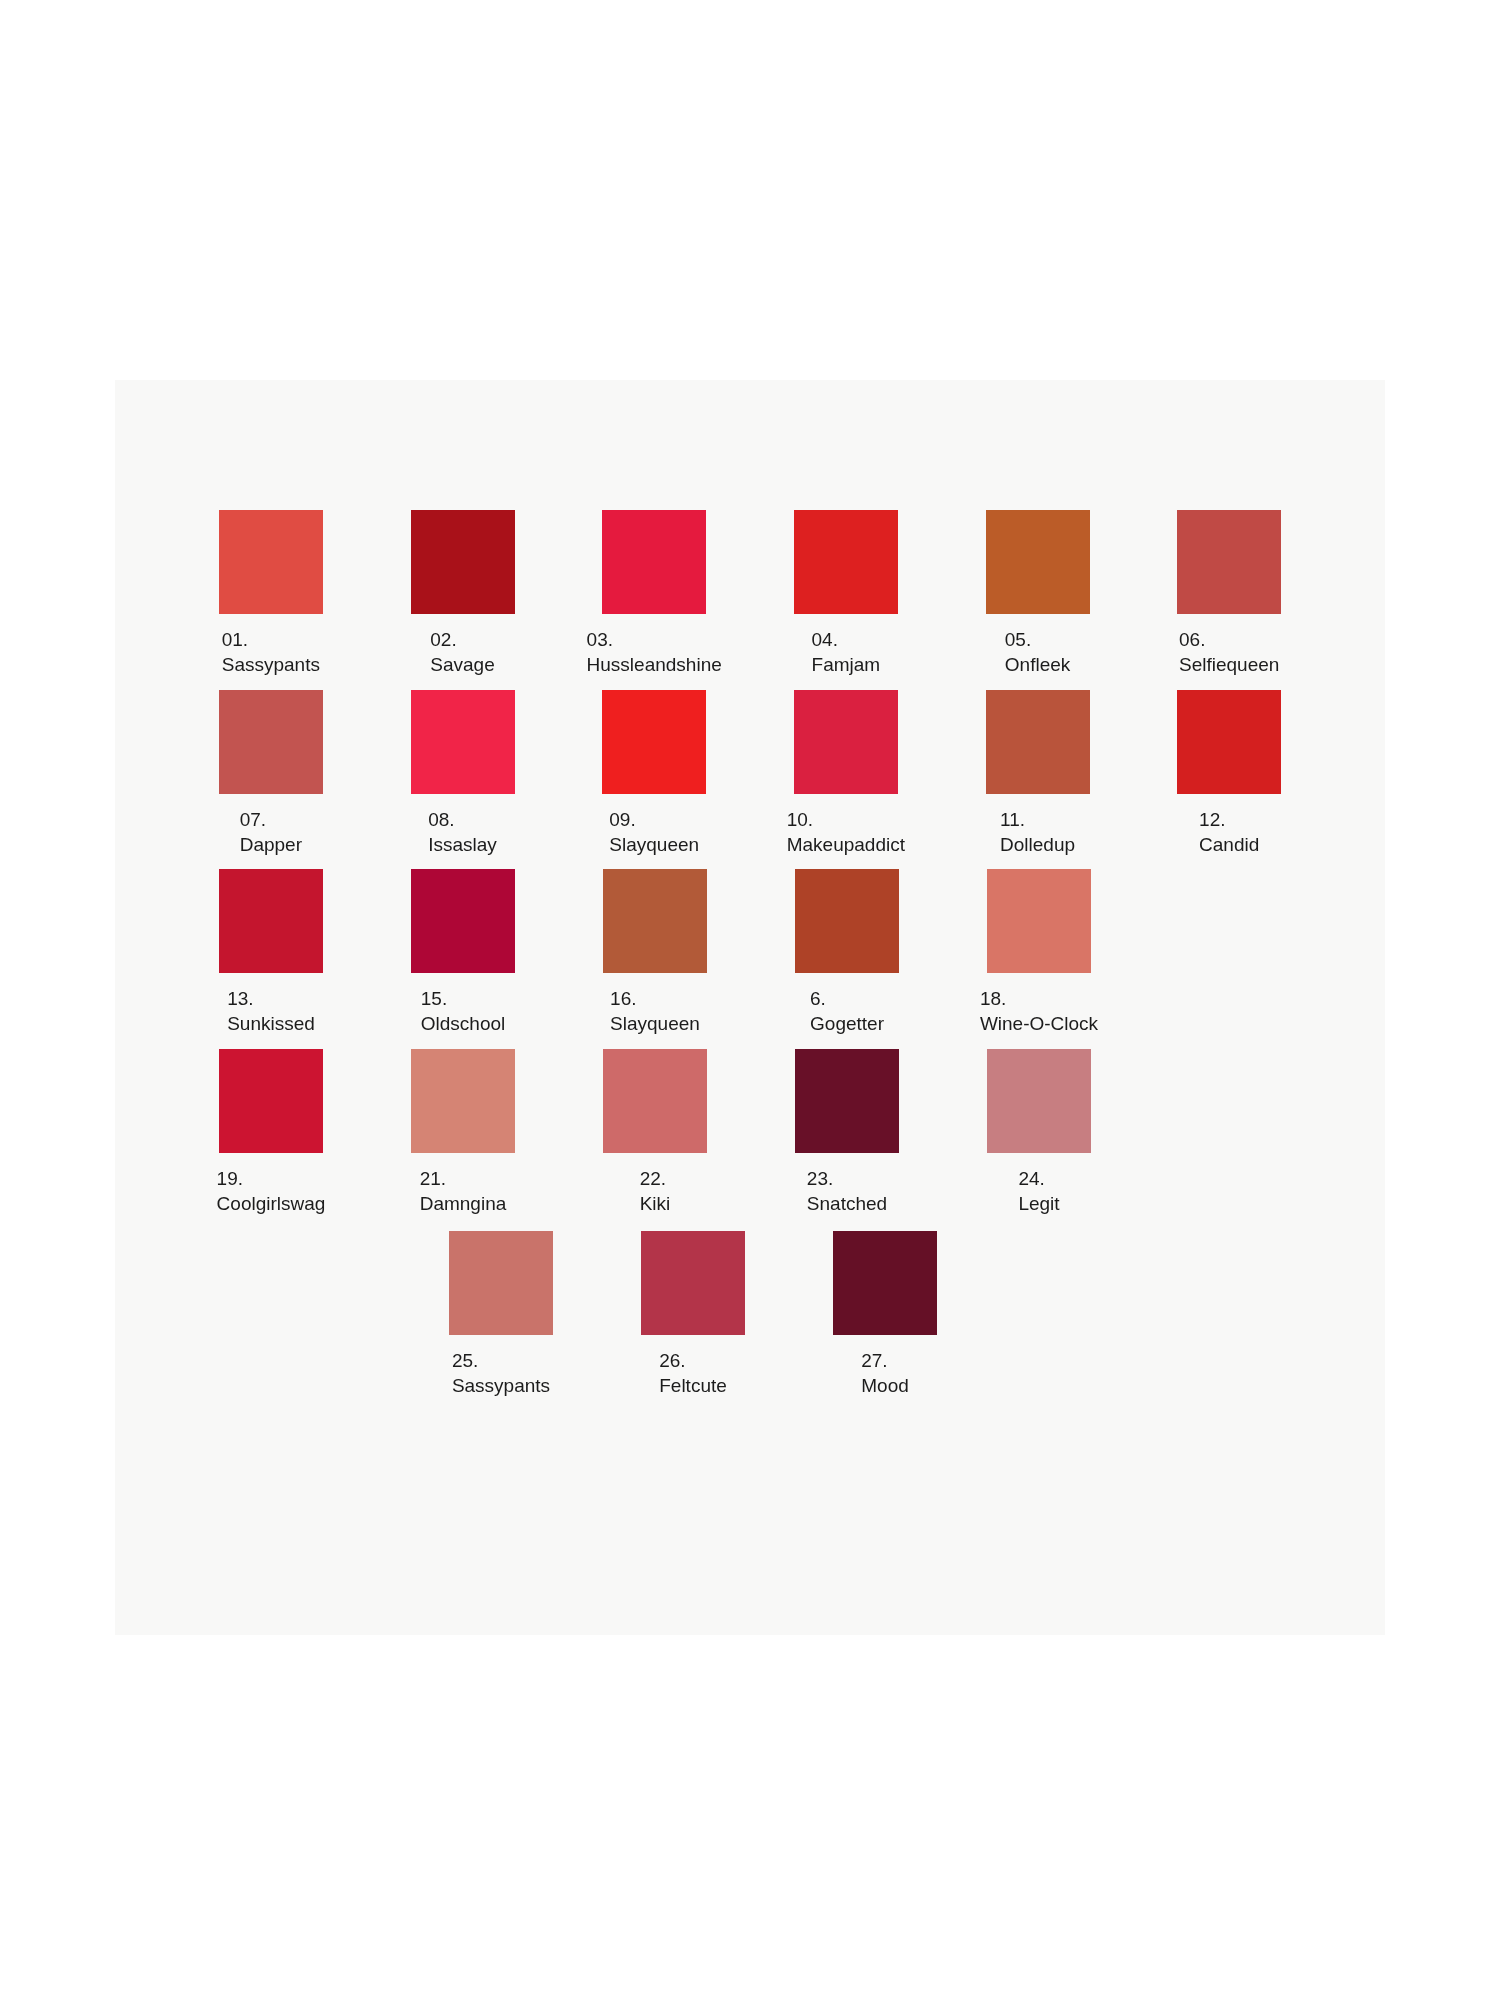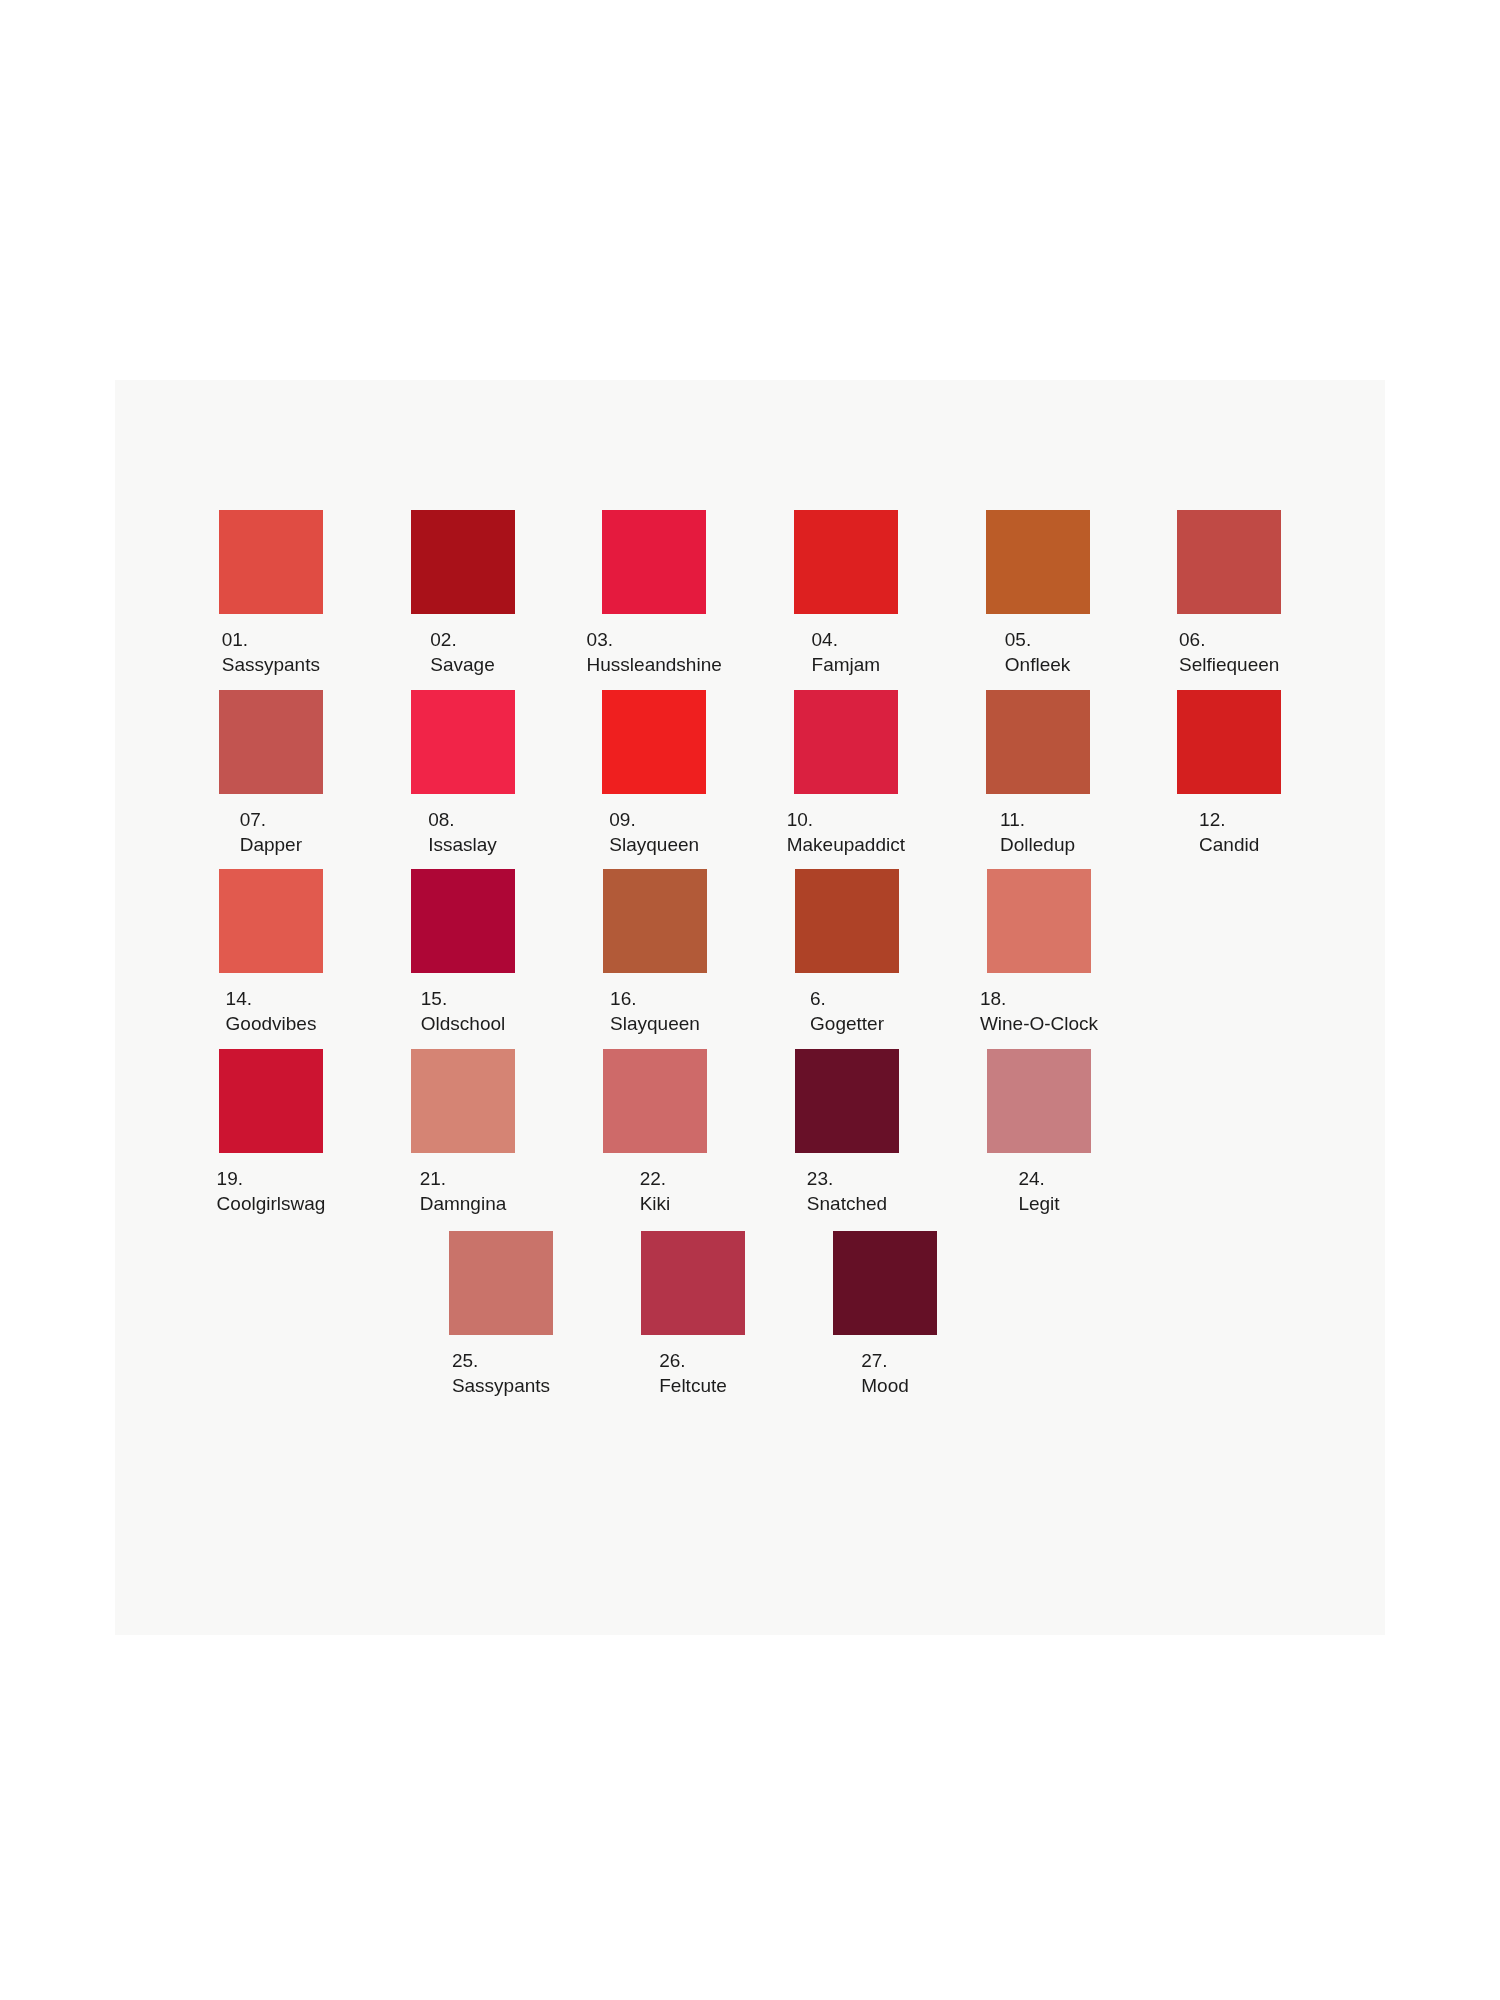--- a/index.html
+++ b/index.html
@@ -165,24 +165,24 @@
         <div class="swatch-cell">
           <div class="swatch-chip" style="background-color: rgb(212, 31, 31);"></div>
           <div class="swatch-caption">
             <span class="swatch-index">12.</span>
             <span class="swatch-name">Candid</span>
           </div>
         </div>
       </div>
     <div class="swatch-row swatch-row-3">
         <div class="swatch-cell">
-          <div class="swatch-chip" style="background-color: rgb(225, 90, 78);"></div>
-          <div class="swatch-caption">
-            <span class="swatch-index">14.</span>
-            <span class="swatch-name">Goodvibes</span>
+          <div class="swatch-chip" style="background-color: rgb(196, 21, 46);"></div>
+          <div class="swatch-caption">
+            <span class="swatch-index">13.</span>
+            <span class="swatch-name">Sunkissed</span>
           </div>
         </div>
         <div class="swatch-cell">
           <div class="swatch-chip" style="background-color: rgb(174, 6, 54);"></div>
           <div class="swatch-caption">
             <span class="swatch-index">15.</span>
             <span class="swatch-name">Oldschool</span>
           </div>
         </div>
         <div class="swatch-cell">

